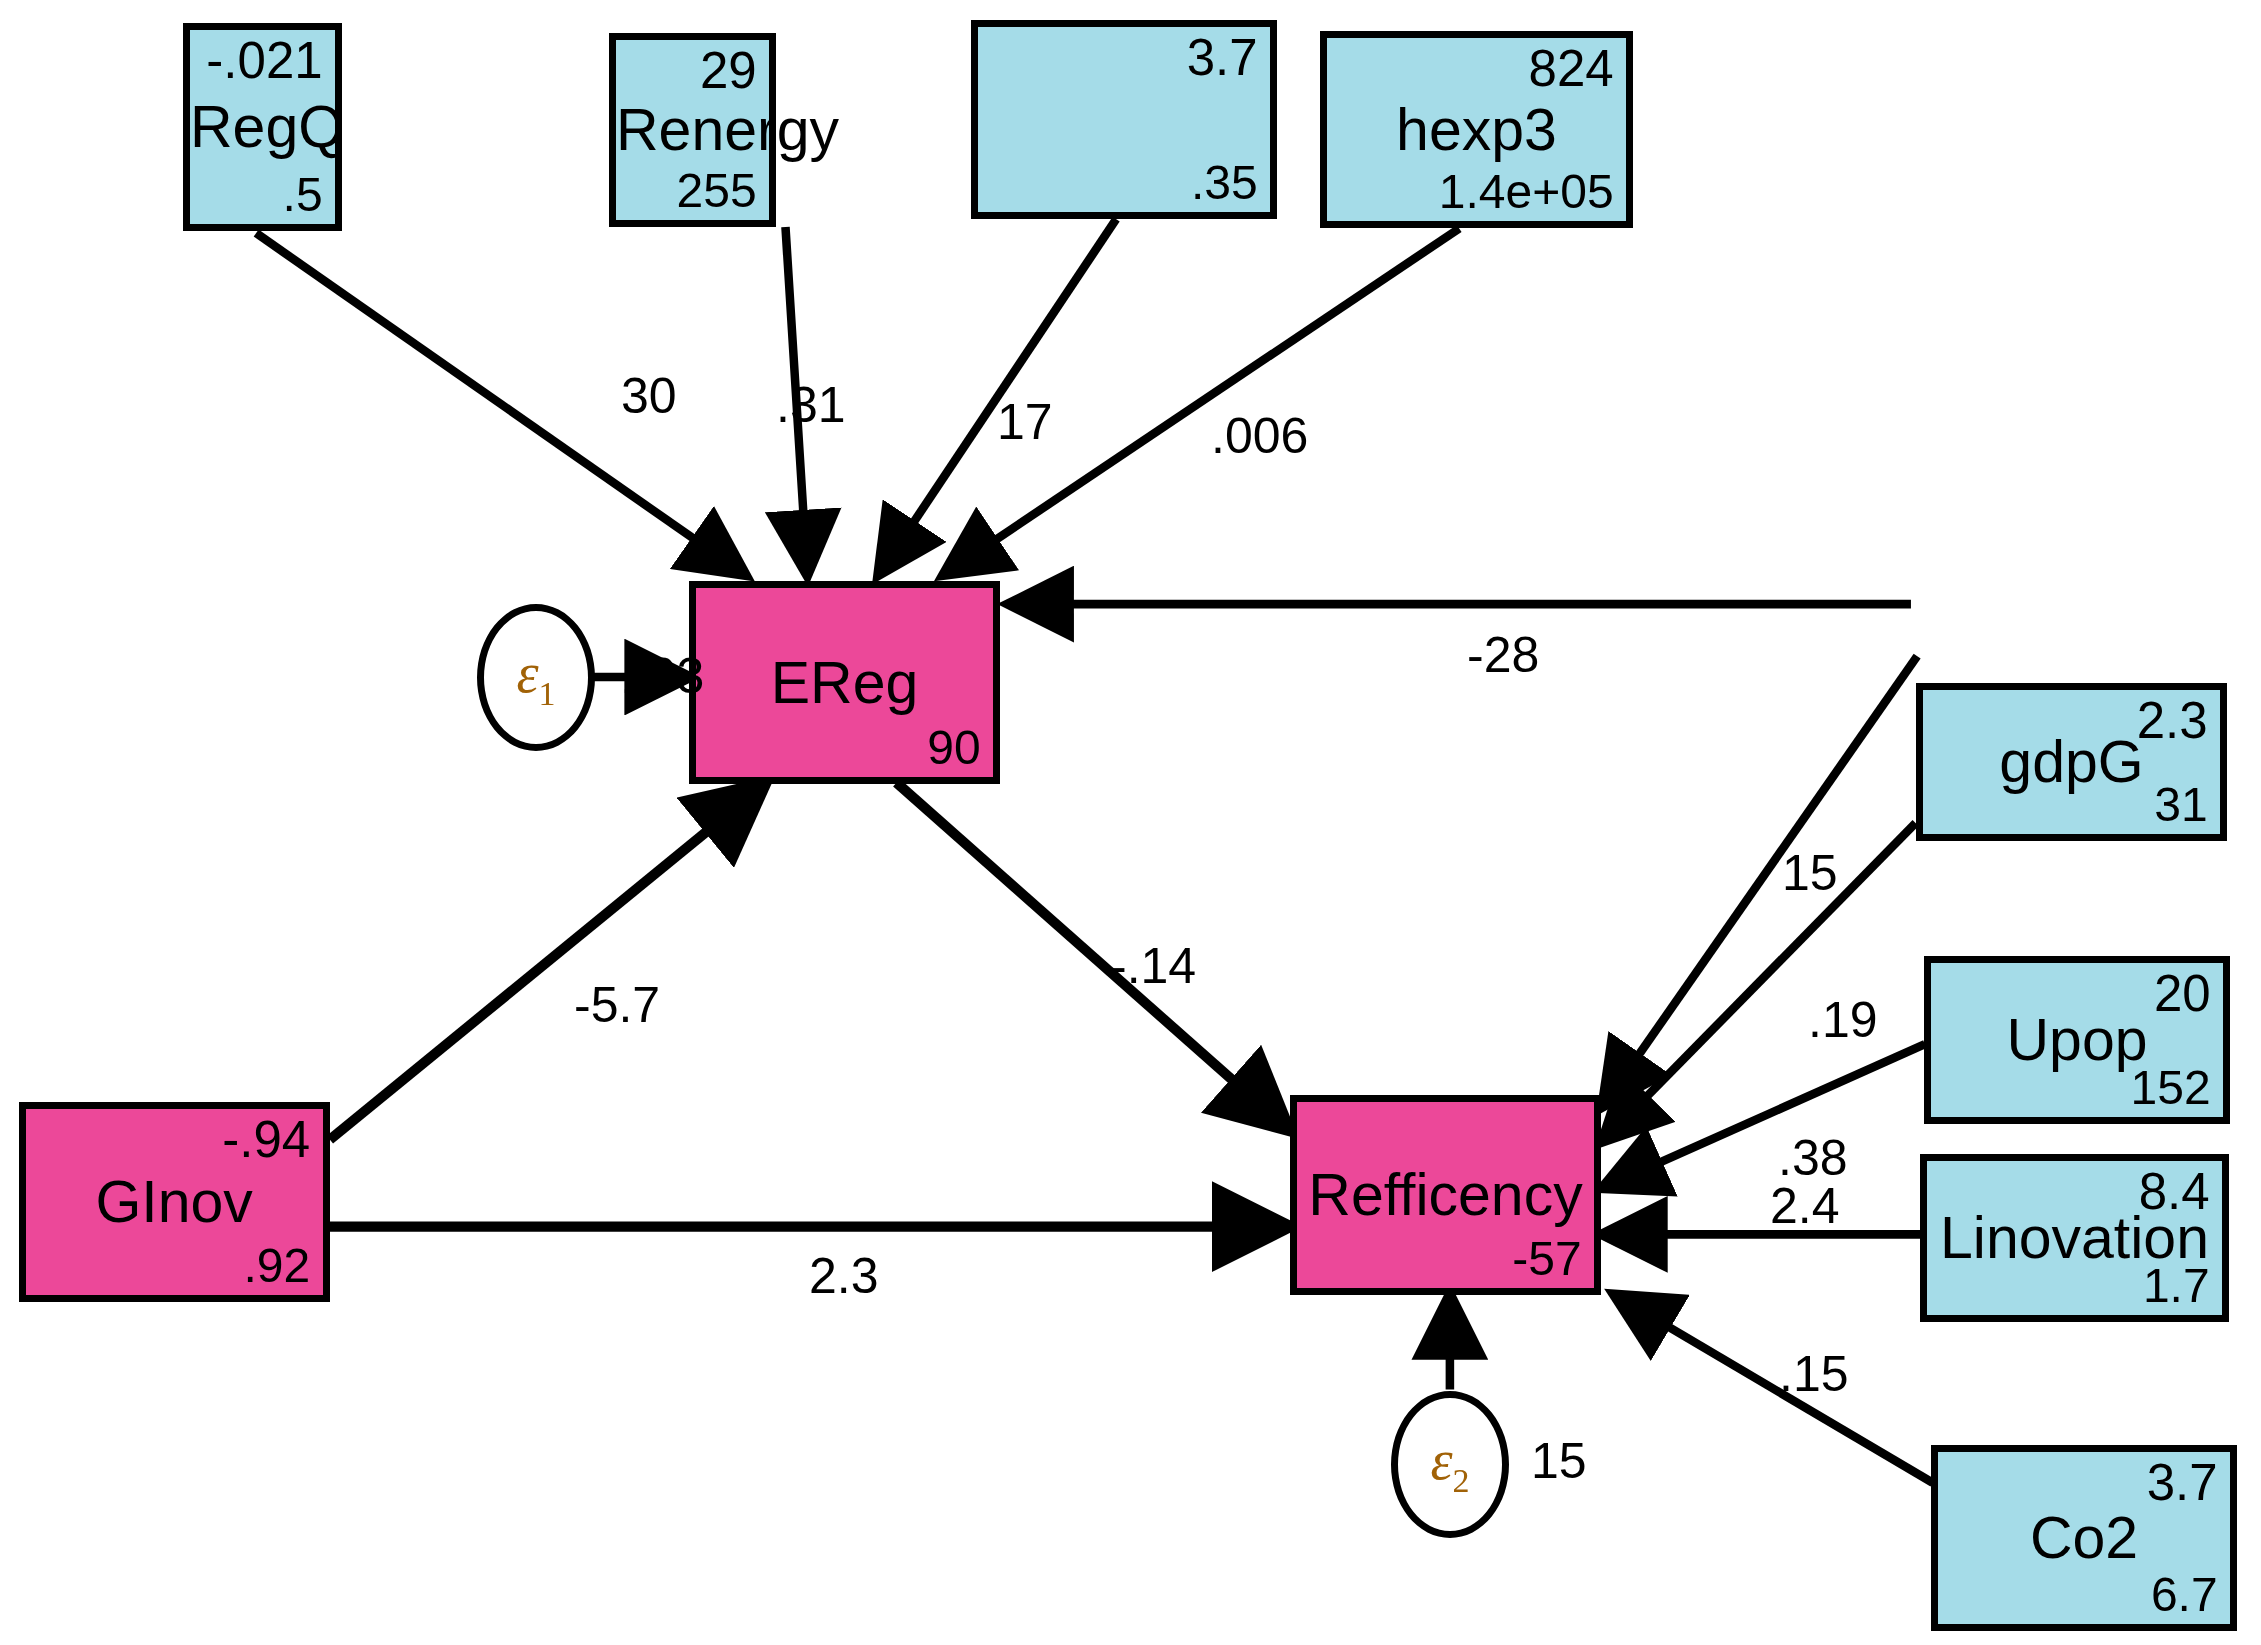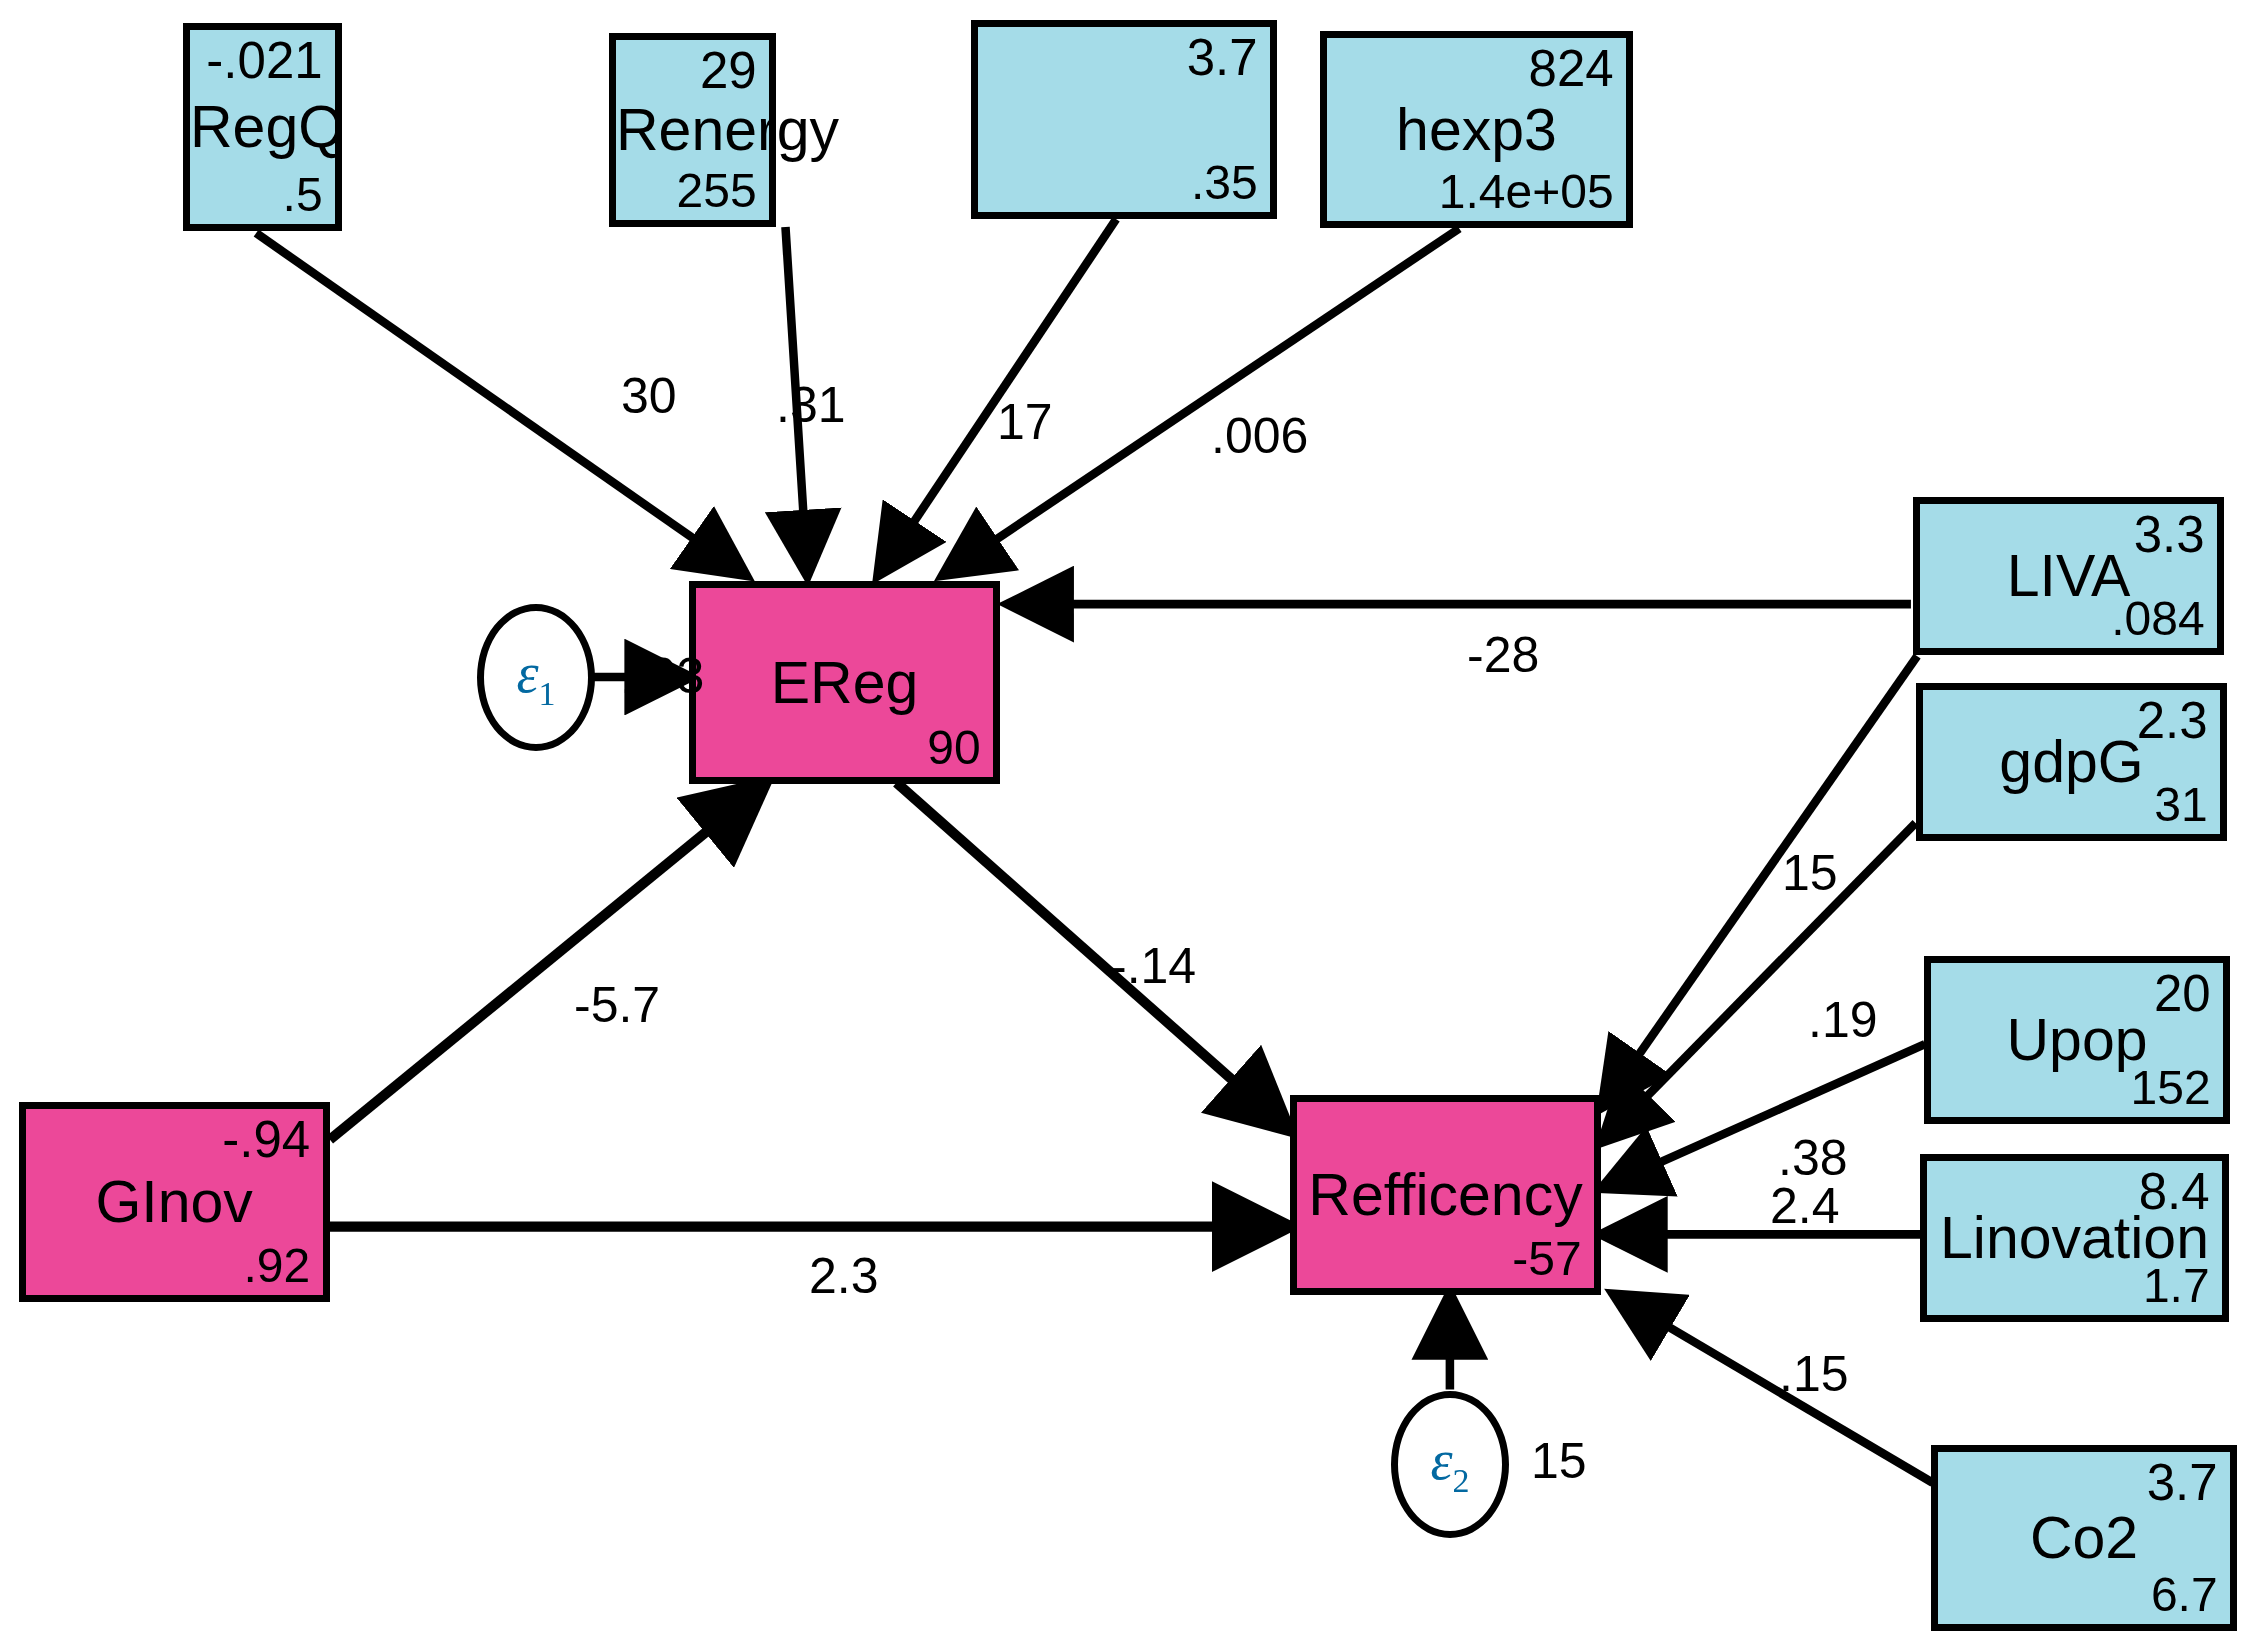--- a/index.html
+++ b/index.html
@@ -66,21 +66,21 @@
     background: #ffffff;
     box-sizing: border-box;
   }
   .errnode .el {
     position: absolute;
     left: 0; right: 0; top: 50%;
     transform: translateY(-50%);
     text-align: center;
     font-size: 56px;
     line-height: 1;
-    color: #0369a1;
+    color: #a16207;
     font-family: "Liberation Serif", serif;
     font-style: italic;
   }
   .errnode .el sub {
     font-size: 34px;
     font-style: normal;
   }
   .elabel {
     position: absolute;
     font-size: 50px;
@@ -164,25 +164,20 @@
     <span class="nm">Refficency</span>
     <span class="br">-57</span>
   </div>
 
   <div class="node lat" style="left:18.6px; top:1102px; width:311px; height:200px;">
     <span class="tr">-.94</span>
     <span class="nm">GInov</span>
     <span class="br">.92</span>
   </div>
 
-  <div class="node obs" style="left:1913px; top:497px; width:311px; height:158px;">
-    <span class="tr">3.3</span>
-    <span class="nm">LIVA</span>
-    <span class="br">.084</span>
-  </div>
 
   <div class="node obs" style="left:1916px; top:683px; width:311px; height:158px;">
     <span class="tr">2.3</span>
     <span class="nm">gdpG</span>
     <span class="br">31</span>
   </div>
 
   <div class="node obs" style="left:1924px; top:956px; width:306px; height:168px;">
     <span class="tr">20</span>
     <span class="nm">Upop</span>

